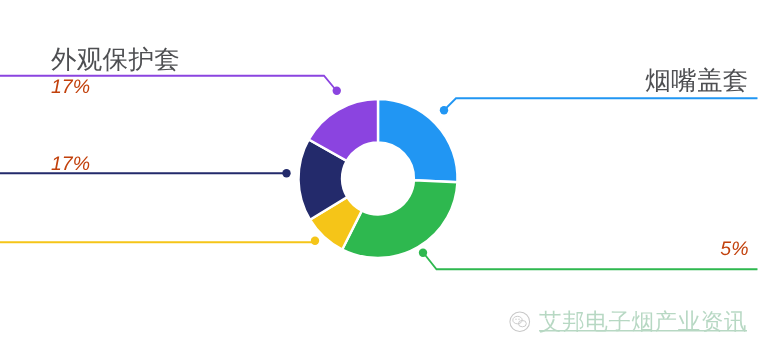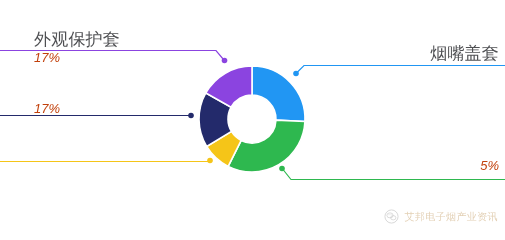--- a/index.html
+++ b/index.html
@@ -57,24 +57,25 @@
   .watermark {
     position: absolute;
     right: 7px;
     bottom: 4px;
     display: flex;
     align-items: center;
     gap: 5px;
     opacity: 0.30;
   }
   .watermark-text {
-    font-size: 10px;
-    color: #a16207;
+    font-size: 15px;
+    color: #15803d;
     white-space: nowrap;
     letter-spacing: 0.4px;
+    text-decoration: underline;
   }
   .wechat-logo {
     width: 15px;
     height: 15px;
     flex: 0 0 auto;
   }
 </style>
 </head>
 <body>
 

